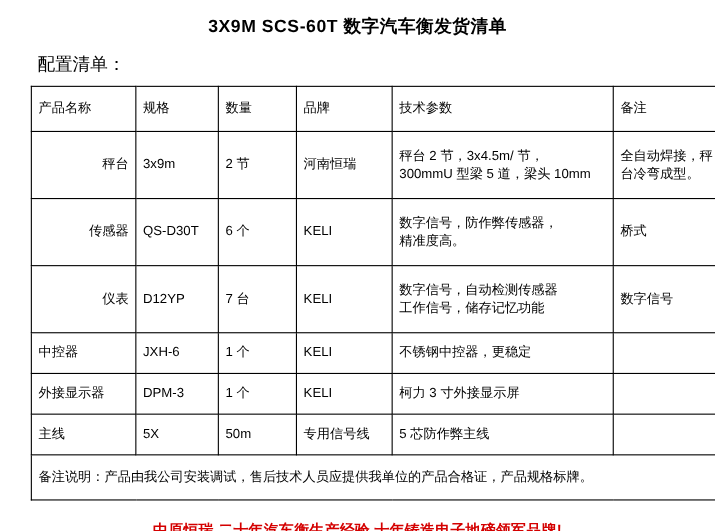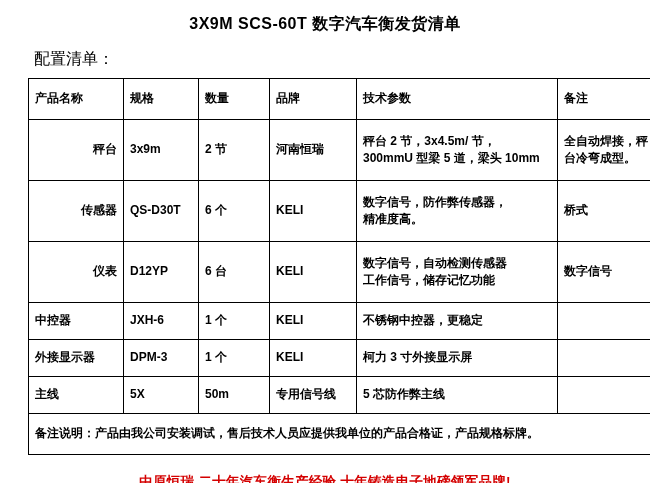--- a/index.html
+++ b/index.html
@@ -44,21 +44,20 @@
     width: 594px;
     table-layout: fixed;
     font-size: 12px;
   }
   table.spec td {
     border: 1px solid #000000;
     padding: 5px 6px;
     vertical-align: middle;
     line-height: 1.45;
     word-break: break-all;
-    font-weight: bold;
   }
   .col-name  { width: 82px; }
   .col-spec  { width: 62px; }
   .col-qty   { width: 58px; }
   .col-brand { width: 74px; }
   .col-tech  { width: 188px; margin-left: 28px; }
   .col-note  { width: 98px; }
 
   tr.head td {
     height: 30px;
@@ -132,21 +131,21 @@
           <span class="two-line">精准度高。</span>
         </td>
         <td>
           <span class="two-line">桥式</span>
         </td>
       </tr>
 
       <tr>
         <td class="xtall">仪表</td>
         <td>D12YP</td>
-        <td>6 台</td>
+        <td>7 台</td>
         <td>KELI</td>
         <td>
           <span class="two-line">数字信号，自动检测传感器</span>
           <span class="two-line">工作信号，储存记忆功能</span>
         </td>
         <td>
           <span class="two-line">数字信号</span>
         </td>
       </tr>
 

